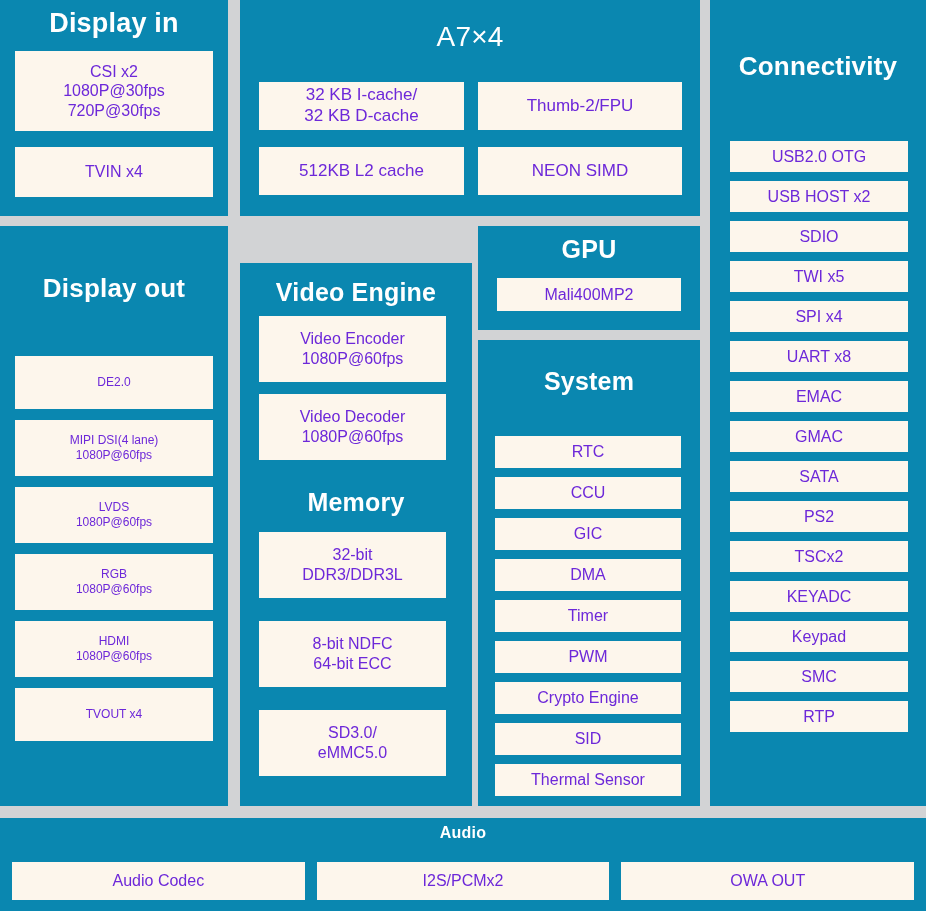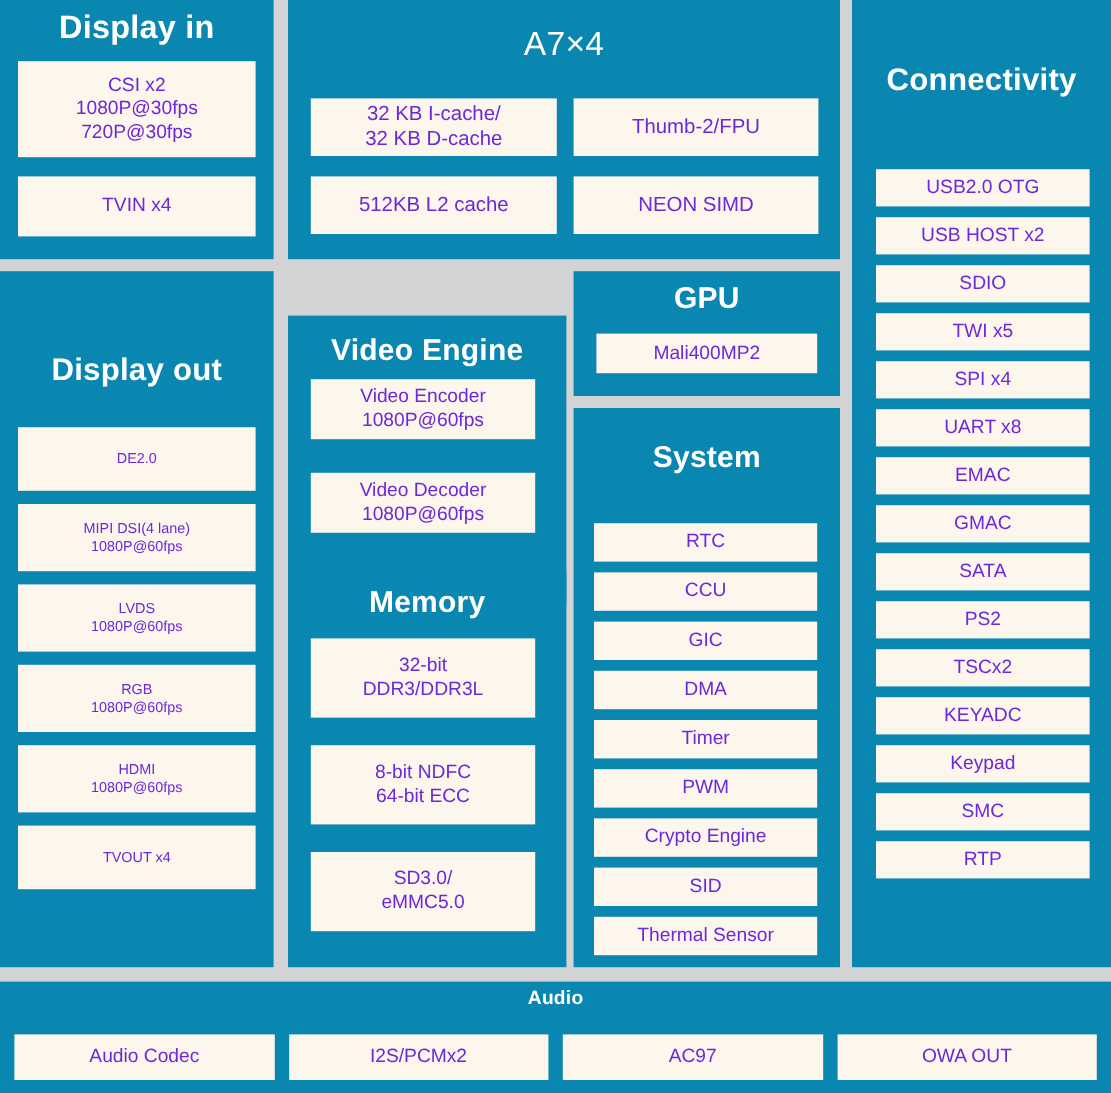--- a/index.html
+++ b/index.html
@@ -62,29 +62,29 @@
   #a7-c4 { left: 238px; top: 147px; width: 204px; }
 
   
   #p-conn { left: 710px; top: 0; width: 216px; height: 806px; }
   #p-conn .panel-title { font-size: 26px; margin-top: 52px; }
   #p-conn .list { position: absolute; left: 20px; top: 141px; width: 178px; }
   #p-conn .cell { height: 31px; font-size: 16px; margin-bottom: 9px; }
 
   
   #p-display-out { left: 0; top: 226px; width: 228px; height: 580px; }
-  #p-display-out .panel-title { font-size: 26px; margin-top: 68px; }
+  #p-display-out .panel-title { font-size: 26px; margin-top: 48px; }
   #p-display-out .list { position: absolute; left: 15px; top: 130px; width: 198px; }
   #p-display-out .cell { font-size: 12px; margin-bottom: 11px; height: 56px; }
   #p-display-out .cell.one { height: 53px; }
 
   
   #p-video { left: 240px; top: 226px; width: 232px; height: 240px; margin-top: 37px; }
   #p-video .panel-title { font-size: 25px; margin-top: 16px; }
-  #p-video .cell { position: absolute; left: 19px; width: 187px; height: 50px; font-size: 16px; }
+  #p-video .cell { position: absolute; left: 19px; width: 187px; height: 66px; font-size: 16px; }
   #ve-enc { top: 53px; }
   #ve-dec { top: 131px; }
 
   
   #p-memory { left: 240px; top: 476px; width: 232px; height: 330px; }
   #p-memory .panel-title { font-size: 25px; margin-top: 13px; }
   #p-memory .cell { position: absolute; left: 19px; width: 187px; height: 66px; font-size: 16px; }
   #mem-1 { top: 56px; }
   #mem-2 { top: 145px; }
   #mem-3 { top: 234px; }
@@ -201,18 +201,17 @@
       <div class="cell">SID</div>
       <div class="cell">Thermal Sensor</div>
     </div>
   </div>
 
   <div class="panel" id="p-audio">
     <div class="panel-title">Audio</div>
     <div class="row">
       <div class="cell">Audio Codec</div>
       <div class="cell">I2S/PCMx2</div>
-      <div class="cell">AC97</div>
       <div class="cell">OWA OUT</div>
     </div>
   </div>
 
 </div>
 
 </body></html>

